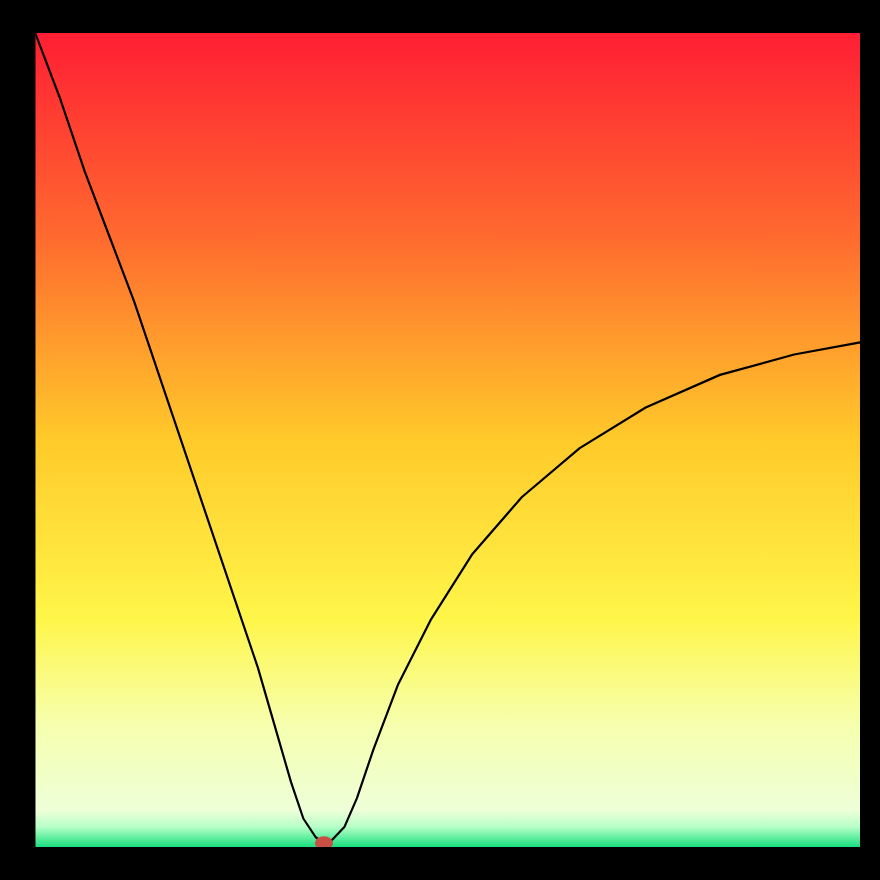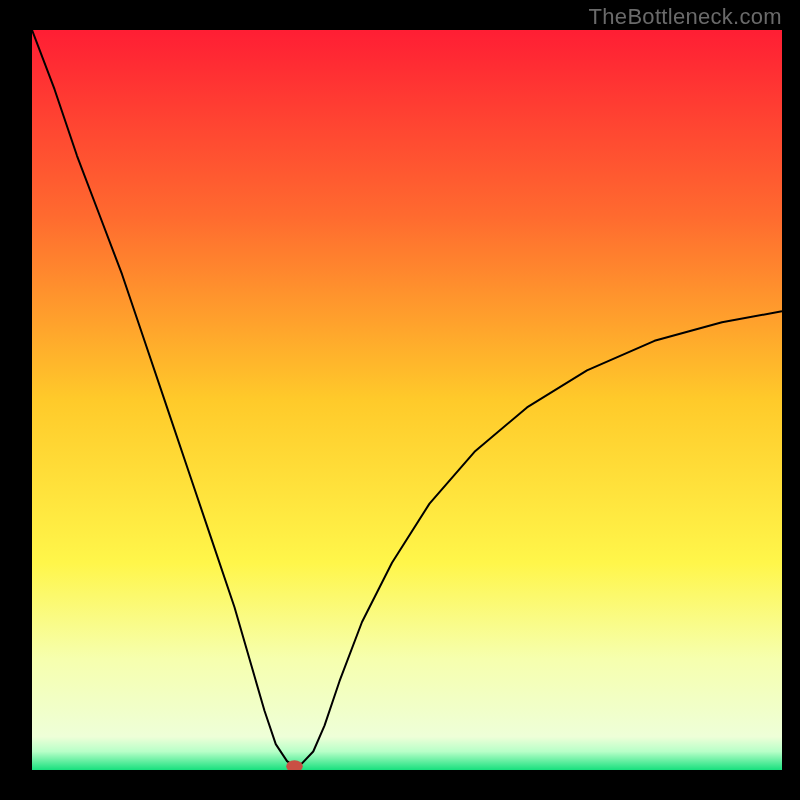--- a/index.html
+++ b/index.html
@@ -41,21 +41,20 @@
     display: block;
     width: 100%;
     height: 100%;
   }
 </style>
 </head>
 <body>
 
 <div class="frame">
 
-  <div class="watermark">TheBottleneck.com</div>
 
   <div class="plot-area">
 
     <svg viewBox="0 0 100 100" preserveAspectRatio="none">
       <defs>
         <linearGradient id="bg-grad" x1="0" y1="0" x2="0" y2="1">
             <stop offset="0%" stop-color="#ff1e34"></stop>
             <stop offset="25%" stop-color="#ff6a2f"></stop>
             <stop offset="50%" stop-color="#ffca2a"></stop>
             <stop offset="72%" stop-color="#fff64a"></stop>

